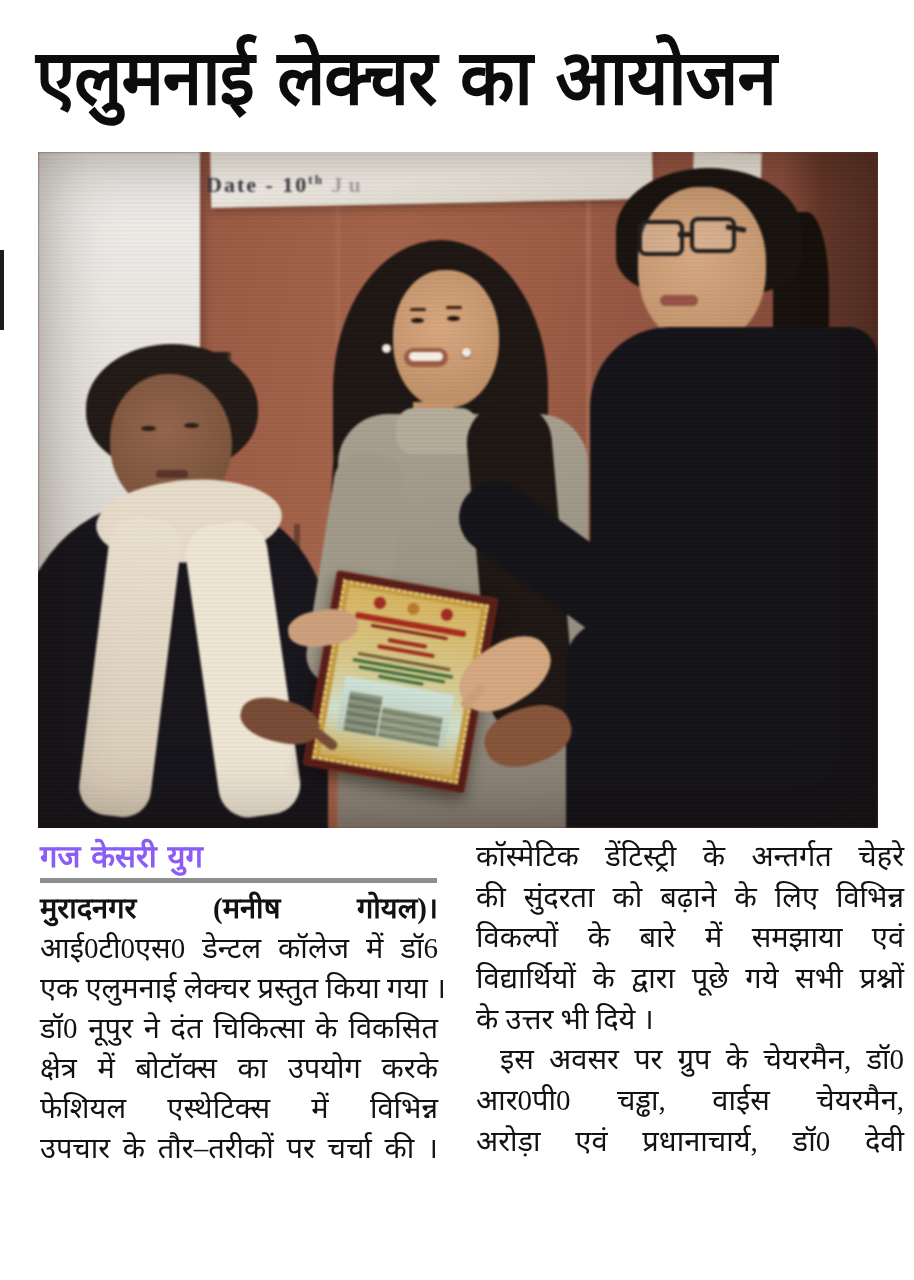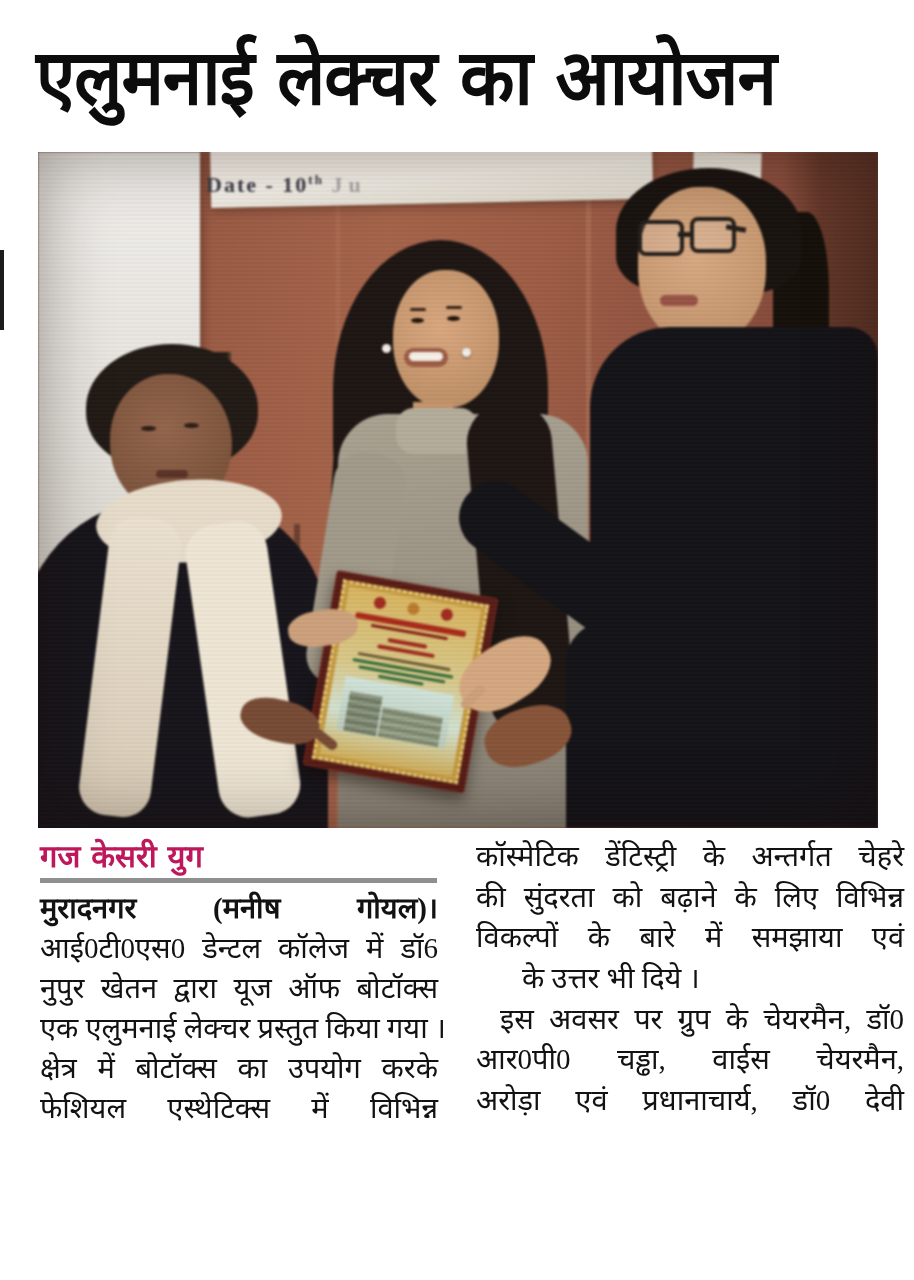--- a/index.html
+++ b/index.html
@@ -94,28 +94,28 @@
   .rw-hand{left:418px;top:492px;width:98px;height:60px;background:#d7a77c;transform:rotate(-32deg);}
   .rw-finger{left:420px;top:540px;width:30px;height:10px;background:#cfa077;border-radius:5px;transform:rotate(-45deg);}
   .dk-hand{left:202px;top:548px;width:80px;height:42px;background:#7a4a33;transform:rotate(14deg);}
   .dk-finger{left:266px;top:580px;width:36px;height:10px;background:#7a4a33;border-radius:5px;transform:rotate(38deg);}
   .dk-hand2{left:446px;top:556px;width:88px;height:56px;background:#8a5336;transform:rotate(-18deg);}
 
   .vignette{left:0;top:0;width:840px;height:676px;box-shadow:inset 0 0 70px rgba(25,10,5,.4);pointer-events:none;}
   .grain{left:0;top:0;width:840px;height:676px;background:repeating-linear-gradient(0deg,rgba(0,0,0,.025) 0 2px,rgba(255,255,255,.012) 2px 4px);pointer-events:none;}
 
   
-  .kicker{left:40px;top:834px;width:398px;font-size:31px;font-weight:700;color:#be185d;}
+  .kicker{left:40px;top:834px;width:398px;font-size:31px;font-weight:700;color:#8b5cf6;}
   .kicker-rule{left:40px;top:878px;width:397px;height:5px;background:#8f8f8f;}
   .col{font-size:29px;color:#121212;}
   .col-left{left:40px;top:888px;width:398px;}
   .col-right{left:476px;top:836px;width:428px;}
   .ln{height:40px;line-height:40px;text-align:justify;text-align-last:justify;white-space:nowrap;display:block;font-family:Liberation Serif, serif;}
   .col-right .ln{height:40.7px;line-height:40.7px;}
-  .ln.short{text-align-last:left;margin-left:46px;}
+  .ln.short{text-align-last:left;}
   .ln.bold{font-weight:700;}
   .ln.indent{padding-left:24px;}
 
   .scan-artifact{left:0;top:250px;width:4px;height:80px;background:#1c1c1c;}
 </style>
 </head>
 <body>
 
 <div class="abs headline">एलुमनाई लेक्चर का आयोजन</div>
 
@@ -212,27 +212,29 @@
   <div class="abs grain"></div>
   <div class="abs vignette"></div>
 </div>
 
 <div class="abs kicker">गज केसरी युग</div>
 <div class="abs kicker-rule"></div>
 
 <div class="abs col col-left">
   <span class="ln bold">मुरादनगर (मनीष गोयल)।</span>
   <span class="ln">आई0टी0एस0 डेन्टल कॉलेज में डॉ6</span>
-  <span class="ln">नुपुर खेतन द्वारा यूज ऑफ बोटॉक्स</span>
   <span class="ln">एक एलुमनाई लेक्चर प्रस्तुत किया गया ।</span>
+  <span class="ln">डॉ0 नूपुर ने दंत चिकित्सा के विकसित</span>
   <span class="ln">क्षेत्र में बोटॉक्स का उपयोग करके</span>
   <span class="ln">फेशियल एस्थेटिक्स में विभिन्न</span>
+  <span class="ln">उपचार के तौर–तरीकों पर चर्चा की ।</span>
 </div>
 
 <div class="abs col col-right">
   <span class="ln">कॉस्मेटिक डेंटिस्ट्री के अन्तर्गत चेहरे</span>
   <span class="ln">की सुंदरता को बढ़ाने के लिए विभिन्न</span>
   <span class="ln">विकल्पों के बारे में समझाया एवं</span>
+  <span class="ln">विद्यार्थियों के द्वारा पूछे गये सभी प्रश्नों</span>
   <span class="ln short">के उत्तर भी दिये ।</span>
   <span class="ln indent">इस अवसर पर ग्रुप के चेयरमैन, डॉ0</span>
   <span class="ln">आर0पी0 चड्ढा, वाईस चेयरमैन,</span>
   <span class="ln">अरोड़ा एवं प्रधानाचार्य, डॉ0 देवी</span>
 </div>
 
 </body></html>

